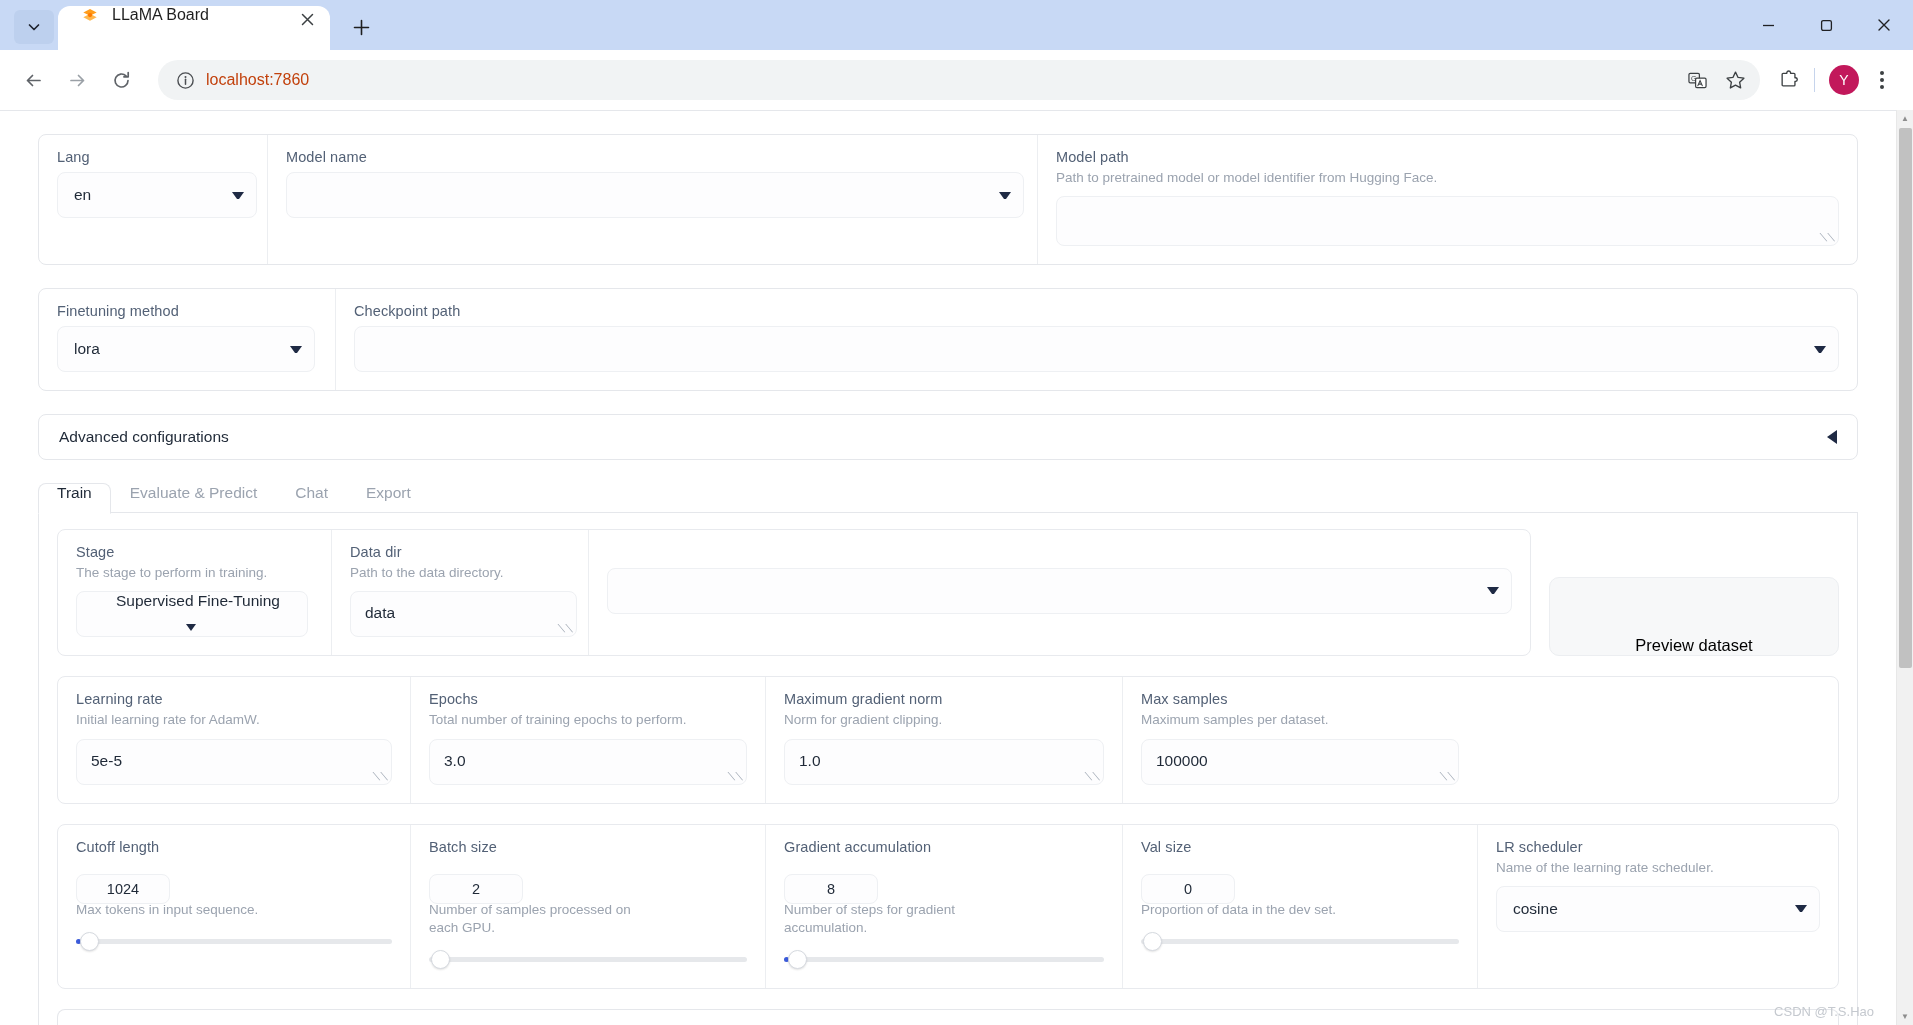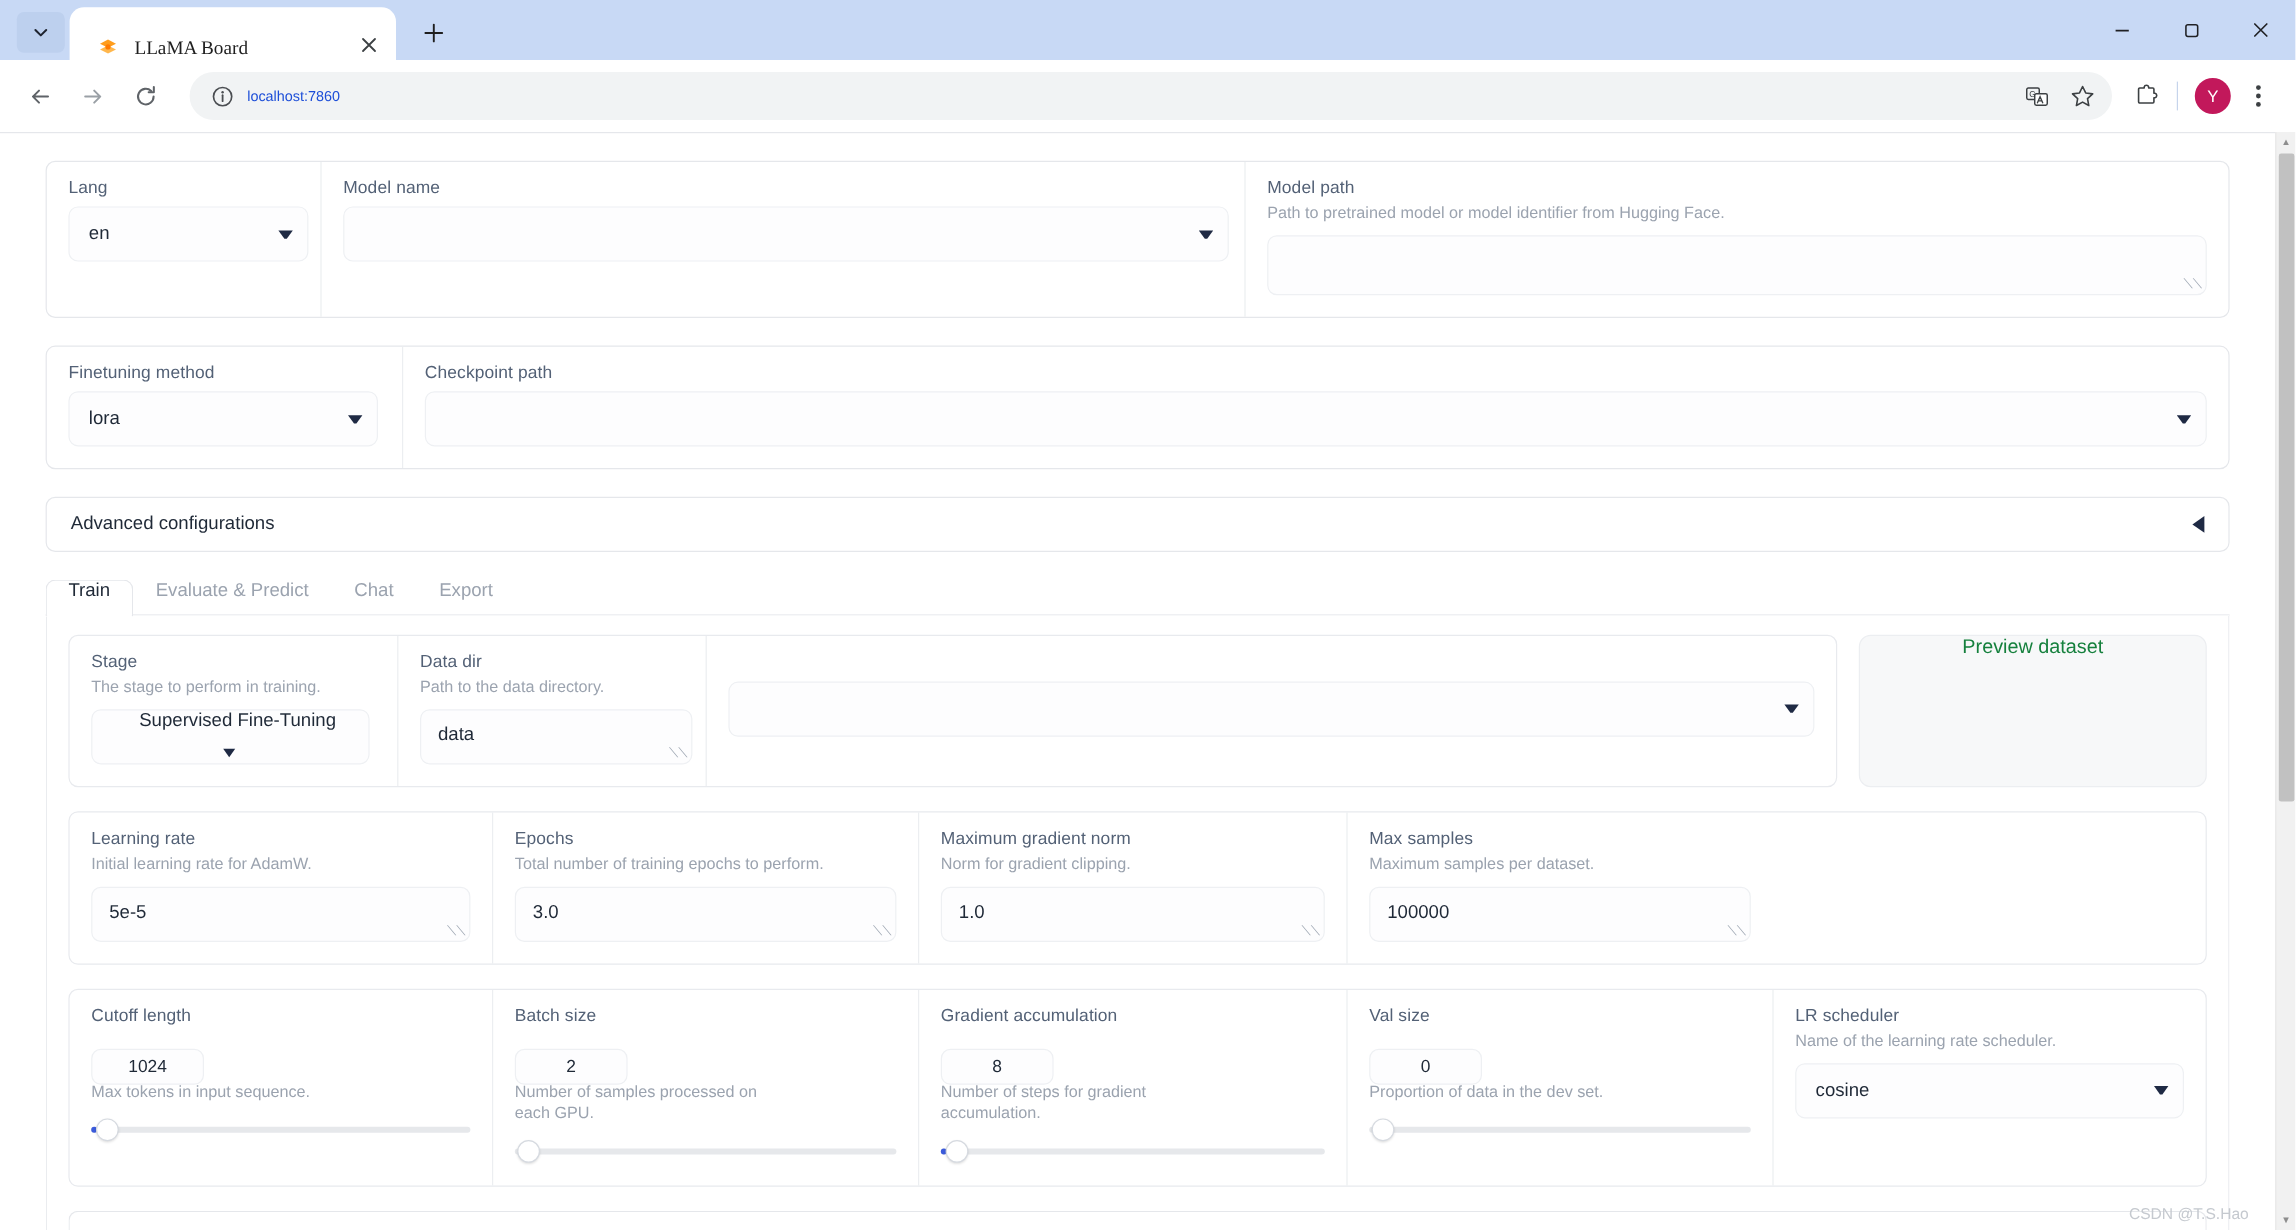--- a/index.html
+++ b/index.html
@@ -19,22 +19,22 @@
   }
   .tabstrip-chevron {
     width: 40px; height: 34px; margin: 0 4px 6px 6px;
     border-radius: 6px; background: #bdd0ee;
     display: flex; align-items: center; justify-content: center;
     color: #1f2430; font-size: 14px; cursor: pointer;
   }
   .tab {
     height: 44px; width: 272px; background: #ffffff;
     border-radius: 12px 12px 0 0;
-    display: flex; align-items: flex-end; padding: 0 10px 0 22px;
-    position: relative; cursor: pointer; font-family: Liberation Serif, serif;
+    display: flex; align-items: flex-start; padding: 0 10px 0 22px;
+    position: relative; cursor: pointer;
   }
   .tab-favicon {
     width: 20px; height: 20px; flex: 0 0 20px;
     display: flex; align-items: center; justify-content: center;
   }
   .tab-title {
     flex: 1; font-size: 16px; color: #1f1f1f;
     margin-left: 12px; white-space: nowrap; overflow: hidden;
   }
   .tab-close {
@@ -69,21 +69,21 @@
   .omnibox {
     flex: 1; height: 40px; background: #f1f3f4; border-radius: 20px;
     display: flex; align-items: center; padding: 0 8px 0 14px;
     margin: 0 12px; cursor: text;
   }
   .omni-info {
     width: 26px; height: 26px; flex: 0 0 26px;
     display: flex; align-items: center; justify-content: center;
     color: #4b4e52; margin-right: 8px;
   }
-  .omni-url { flex: 1; font-size: 12px; color: #1d4ed8; }
+  .omni-url { flex: 1; font-size: 16px; color: #c2410c; }
   .omni-right { display: flex; align-items: center; gap: 4px; }
   .iconbtn {
     width: 34px; height: 34px; border-radius: 50%;
     display: flex; align-items: center; justify-content: center;
     color: #3c4043; cursor: pointer;
   }
   .tb-sep { width: 1px; height: 24px; background: #c6d4ec; margin: 0 8px; }
   .avatar {
     width: 30px; height: 30px; border-radius: 50%;
     background: #c2185b; color: #fff; font-size: 14px;
@@ -192,22 +192,22 @@
     height: 1px; background: #e5e7eb; margin-top: -1px;
   }
 
   .row { display: flex; gap: 18px; align-items: stretch; }
   .subpanel {
     border: 1px solid #e8eaee; border-radius: 8px; display: flex; background: #fff;
   }
 
   .btn-disabled {
     border: 1px solid #eceef1; border-radius: 10px; background: #f7f8f9;
-    display: flex; align-items: flex-start; justify-content: center;
-    color: #15803d; font-size: 16.5px; cursor: not-allowed;
+    display: flex; align-items: flex-end; justify-content: center;
+    color: #000000; font-size: 16.5px; cursor: not-allowed; margin-top: 48px;
   }
 
   
   .slider-head { display: flex; align-items: flex-start; justify-content: space-between; gap: 12px; flex-direction: column; }
   .numbox {
     border: 1px solid #eef0f3; border-radius: 8px; background: #fdfdfe;
     height: 30px; min-width: 94px; padding: 0 10px;
     display: flex; align-items: center; justify-content: center;
     font-size: 14.5px; color: #1f2937; cursor: text; flex: 0 0 auto;
   }

